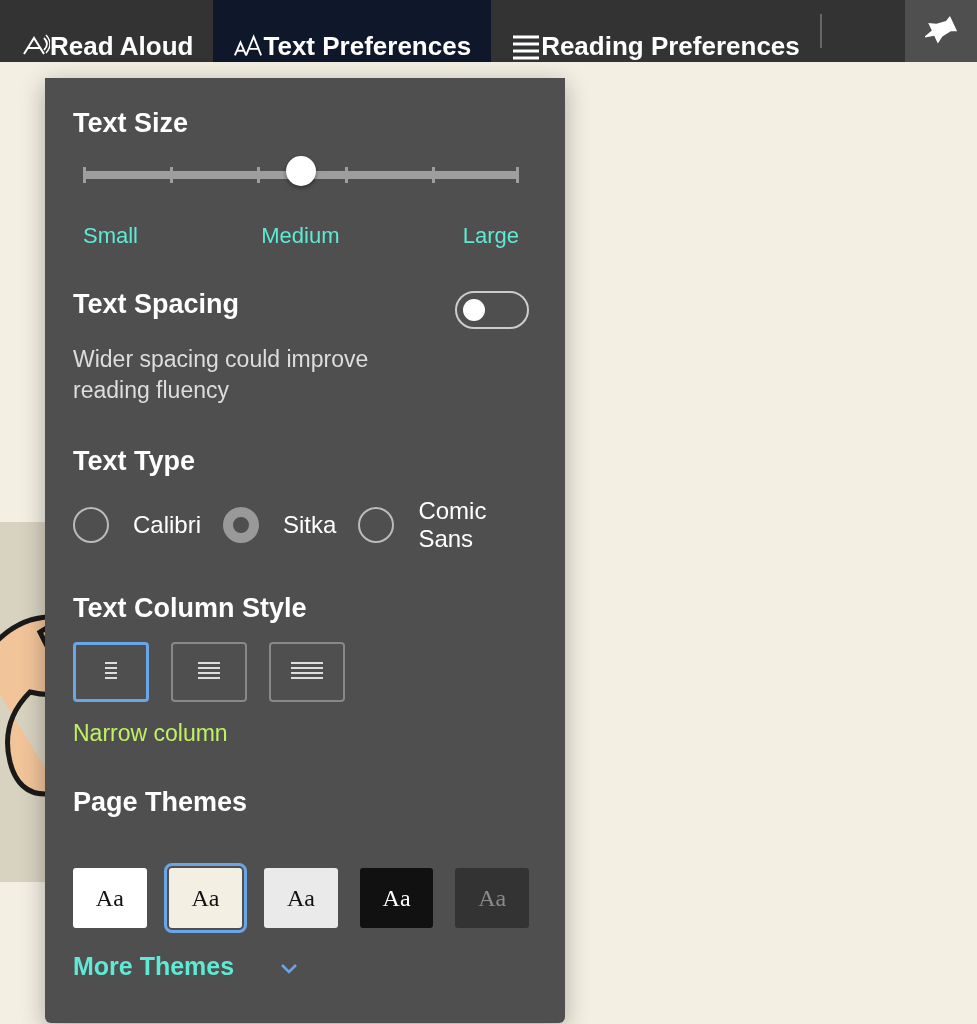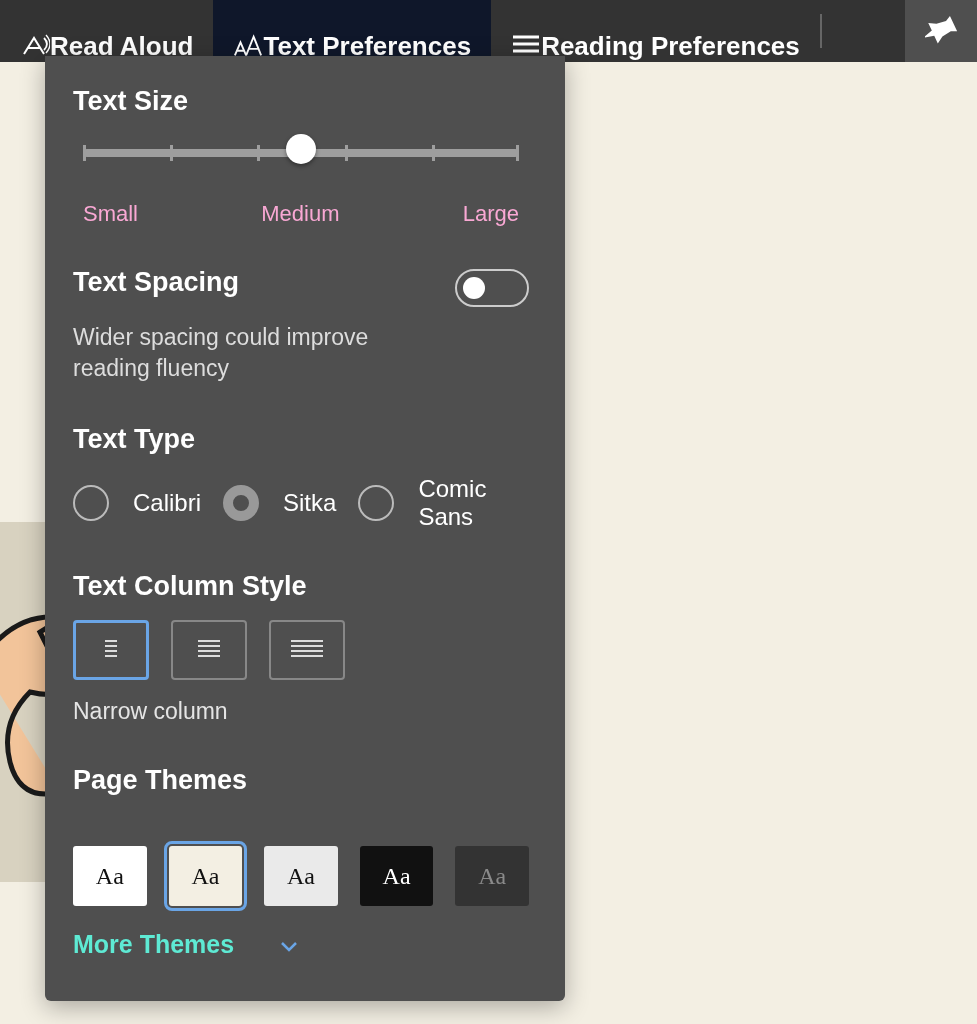--- a/index.html
+++ b/index.html
@@ -30,21 +30,21 @@
     background: #f3efe3;
   }
   .page-bg .illus {
     position: absolute; left: 0; top: 460px; width: 108px; height: 360px;
     background: #d8d2c0; overflow: hidden;
   }
   .page-bg .illus svg { position: absolute; left: -60px; top: 20px; }
 
   
   .panel {
-    position: absolute; left: 45px; top: 56px; width: 520px; height: 945px;
+    position: absolute; left: 45px; top: 78px; width: 520px; height: 945px;
     background: #4f4f4f; color: #fff; padding: 30px 36px 45px 28px;
     border-radius: 0 0 6px 6px;
     box-shadow: 0 6px 24px rgba(0,0,0,0.3);
   }
   .sec-title { font-size: 27px; font-weight: 700; margin-bottom: 18px; }
   .section { margin-bottom: 40px; }
 
   
   .slider-wrap { position: relative; height: 52px; margin: 20px 10px 0 10px; }
   .track {
@@ -53,21 +53,21 @@
   }
   .tick { position: absolute; top: 8px; width: 3px; height: 16px; background: #9e9e9e; }
   .tick.t0{left:0} .tick.t1{left:20%} .tick.t2{left:40%} .tick.t3{left:60%} .tick.t4{left:80%} .tick.t5{right:0}
   .thumb {
     position: absolute; top: -3px; left: 50%; transform: translateX(-50%);
     width: 30px; height: 30px; background: #fff; border-radius: 50%;
     box-shadow: 0 2px 4px rgba(0,0,0,0.4);
   }
   .slider-labels {
     display: flex; justify-content: space-between; margin: 12px 10px 0 10px;
-    font-size: 22px; color: #f9a8d4;
+    font-size: 22px; color: #5eead4;
   }
 
   
   .toggle-row { display: flex; align-items: flex-start; justify-content: space-between; gap: 20px; }
   .toggle-row .titles .t1 { font-size: 27px; font-weight: 700; margin-bottom: 24px; }
   .toggle-row .titles .t2 { font-size: 23px; color: #ddd; line-height: 1.35; max-width: 330px; }
   .toggle {
     width: 74px; height: 38px; border-radius: 20px; border: 2px solid #ccc;
     background: transparent; position: relative; flex-shrink: 0; margin-top: 2px;
   }
@@ -86,21 +86,21 @@
   .radio.selected { border-width: 10px; border-color: #999; }
 
   
   .col-btns { display: flex; gap: 22px; margin-top: 18px; }
   .col-btn {
     width: 76px; height: 60px; border: 2px solid #888; border-radius: 4px;
     background: transparent; display: flex; align-items: center; justify-content: center;
     cursor: pointer;
   }
   .col-btn.selected { border-color: #6aa5e6; border-width: 3px; }
-  .col-caption { margin-top: 18px; font-size: 23px; color: #e5e5e5; }
+  .col-caption { margin-top: 18px; font-size: 23px; color: #bef264; }
 
   
   .theme-btns { display: flex; gap: 22px; margin-top: 18px; }
   .theme-btn {
     width: 76px; height: 60px; border: 2px solid transparent; border-radius: 3px;
     display: flex; align-items: center; justify-content: center;
     font-family: Georgia, serif; font-size: 24px; cursor: pointer; margin-top: 32px;
   }
   .theme-btn.selected { outline: 3px solid #6aa5e6; outline-offset: 2px; }
   .more-link {

